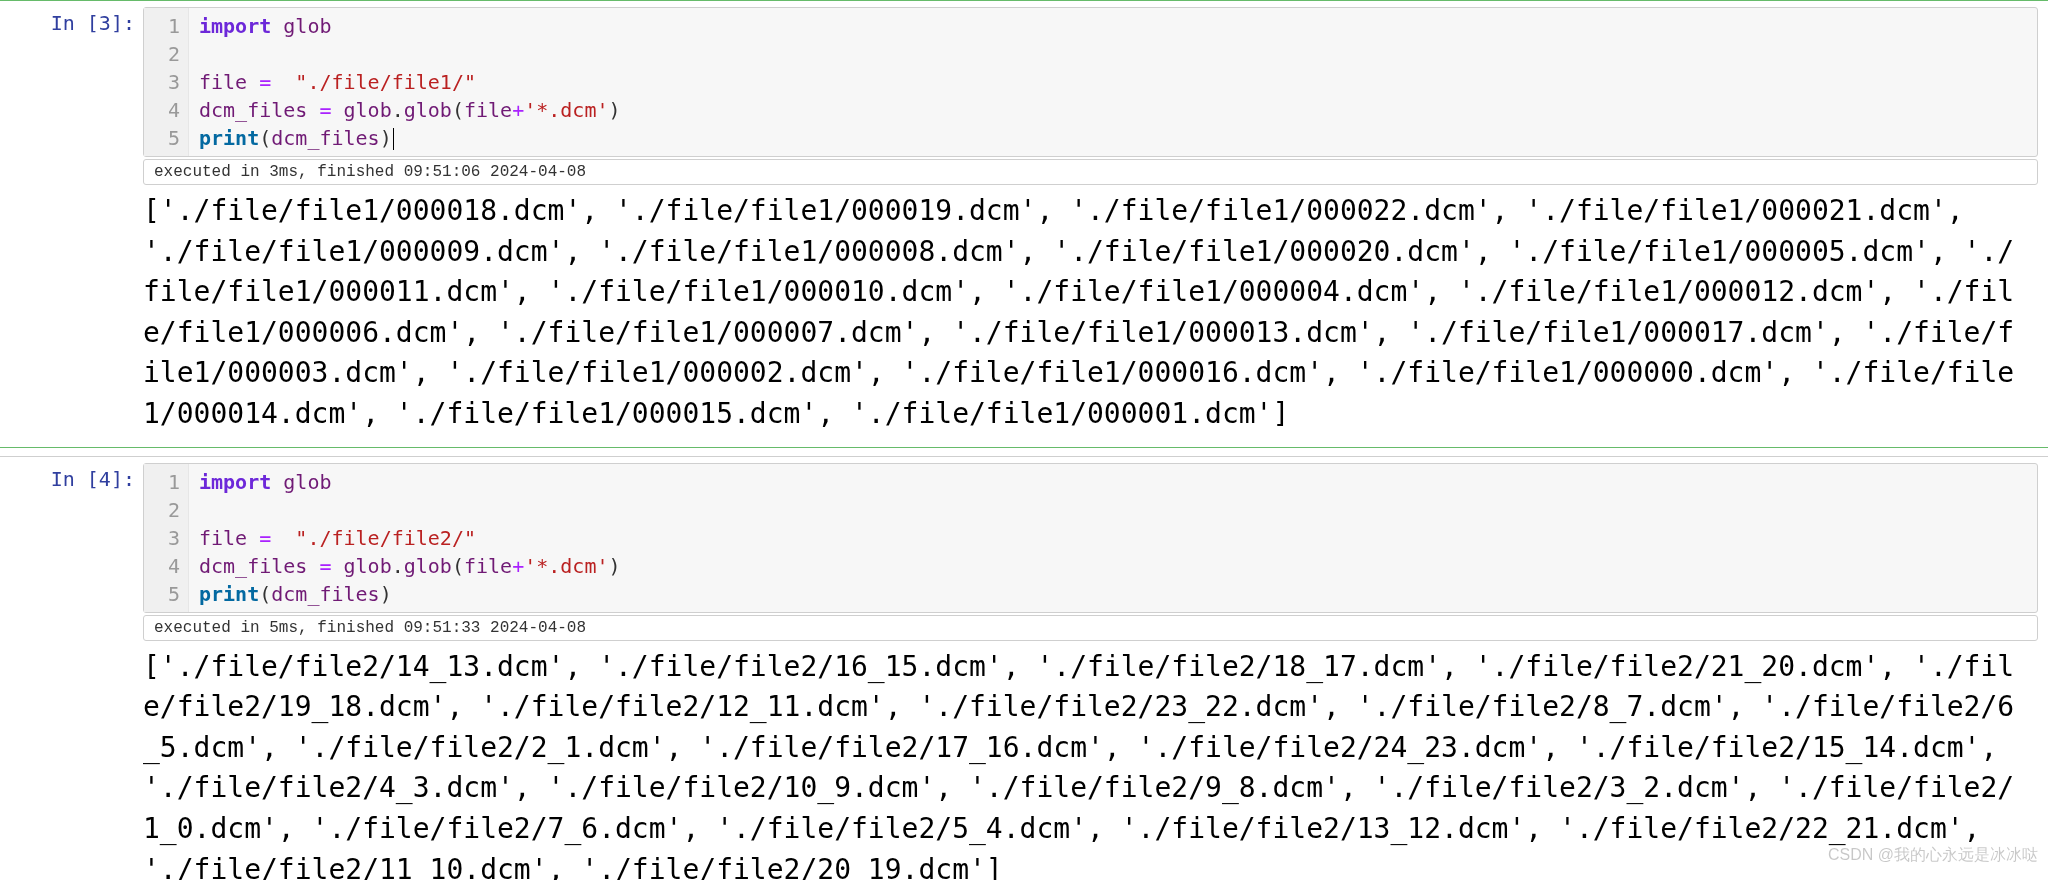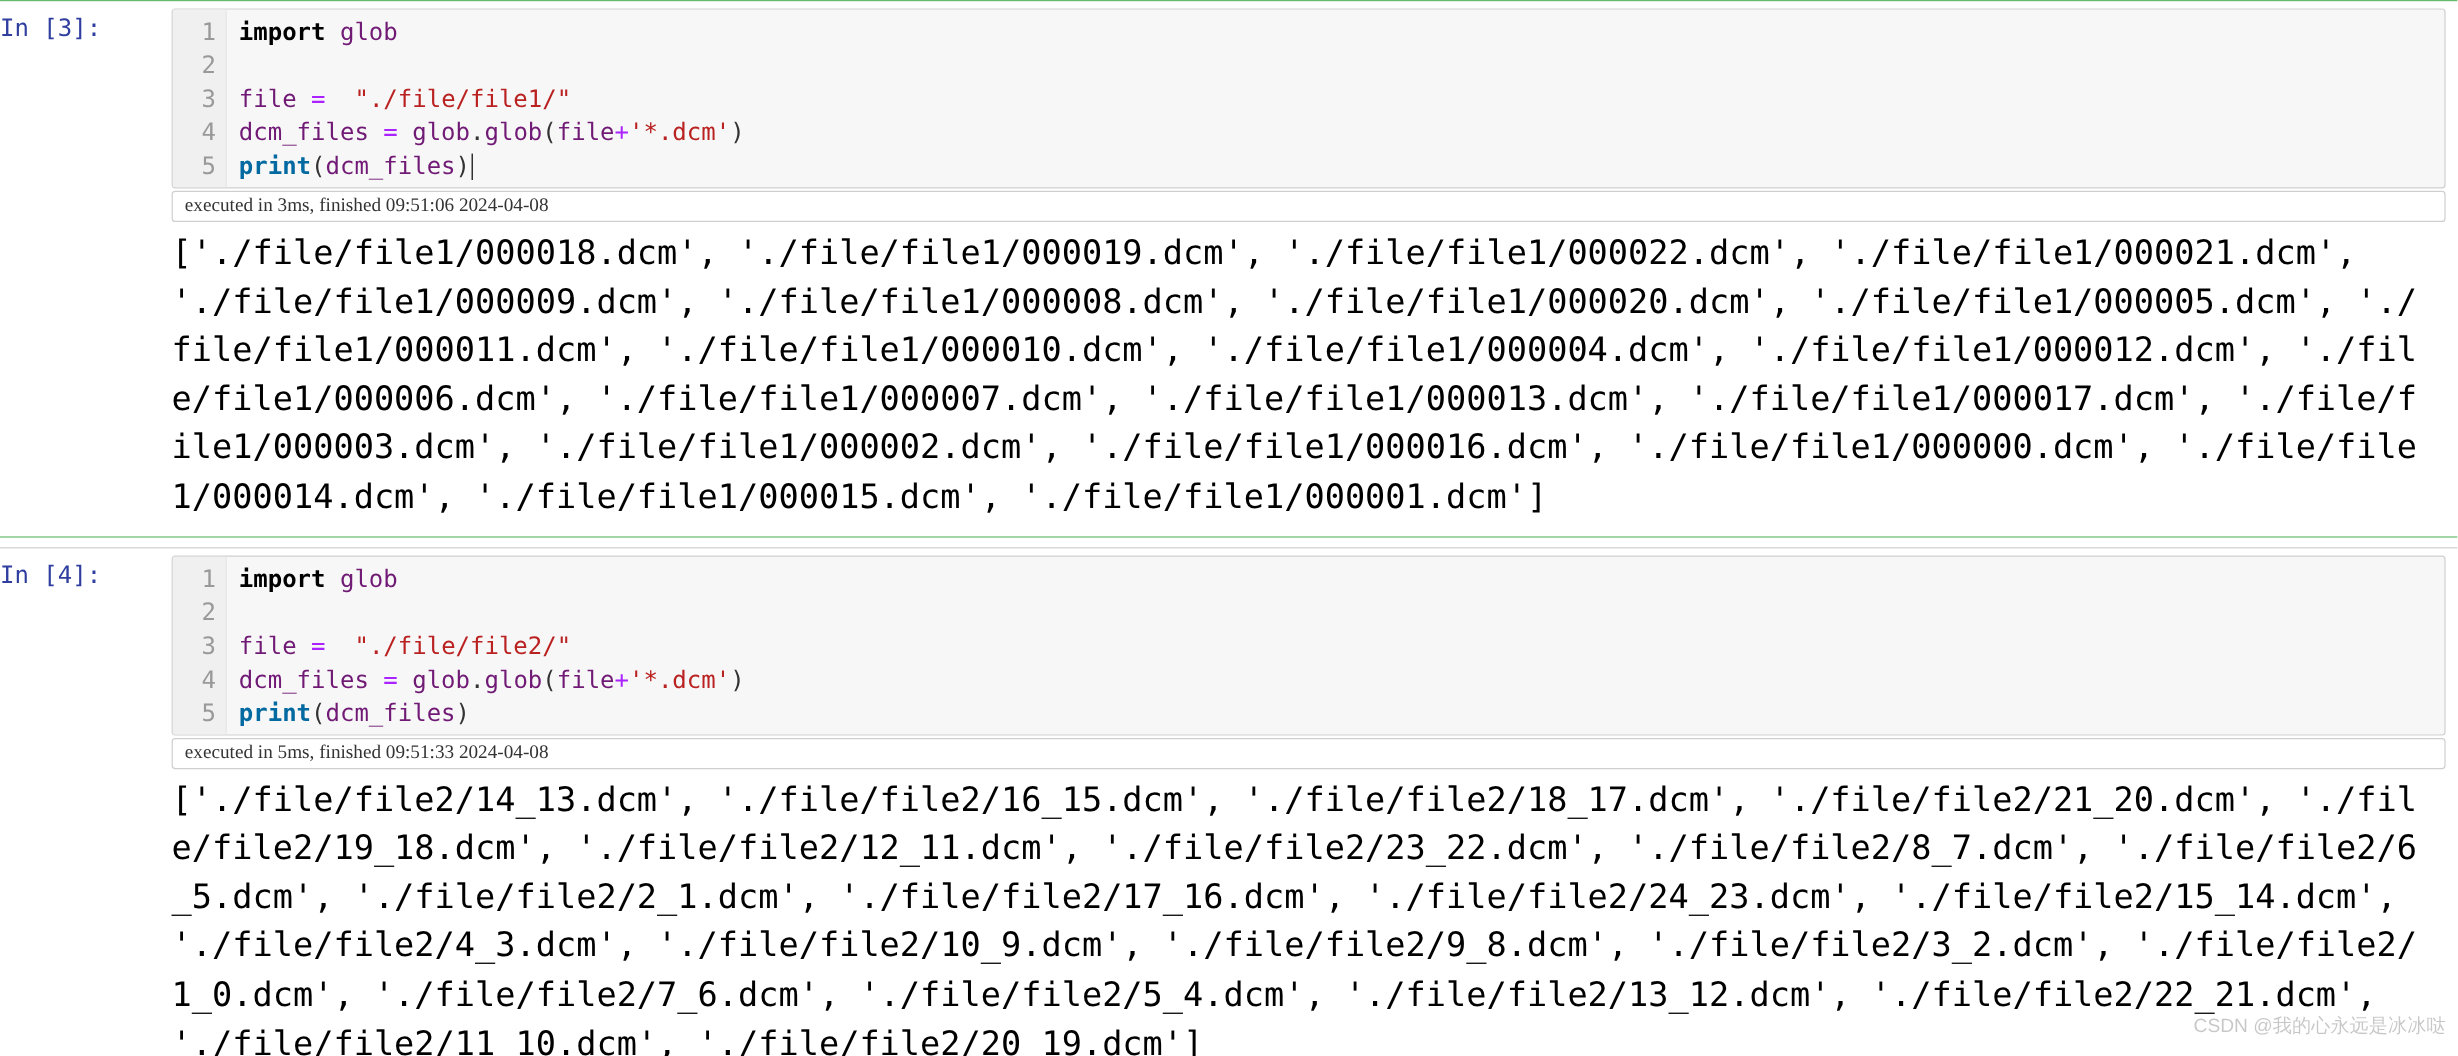--- a/index.html
+++ b/index.html
@@ -22,20 +22,21 @@
     flex-direction: row;
     align-items: stretch;
   }
   .cell.selected {
     border-color: #66bb6a;
   }
   .prompt-col {
     width: 135px;
     min-width: 135px;
     padding: 10px 8px 0 0;
+    text-align: right;
     font-family: "DejaVu Sans Mono", Menlo, Monaco, Consolas, monospace;
     font-size: 20px;
     color: #303F9F;
   }
   .body-col {
     flex: 1 1 auto;
     padding-right: 10px;
   }
   .code-input {
     background: #f7f7f7;
@@ -56,41 +57,41 @@
     min-width: 28px;
   }
   .code-area {
     padding: 4px 10px;
     font-family: inherit;
     font-size: 20px;
     line-height: 1.4;
     white-space: pre;
   }
   .status-line {
-    font-family: Liberation Serif, serif;
+    font-family: Liberation Mono, monospace;
     font-size: 16px;
     color: #333;
     background: #fff;
     border: 1px solid #cfcfcf;
     border-radius: 3px;
     padding: 3px 10px;
     margin: 2px 0 6px 0;
   }
   .output-area {
     padding: 0 10px 12px 0;
     display: flex;
   }
   .output-text {
     font-family: inherit;
     font-size: 28px;
     line-height: 1.45;
     white-space: pre-wrap;
     word-break: break-all;
   }
-  .kw  { color: #000000; font-weight: bold; }
+  .kw  { color: #6d28d9; font-weight: bold; }
   .bi  { color: #0369a1; font-weight: bold; }
   .op  { color: #AA22FF; }
   .str { color: #BA2121; }
   .pun { color: #333; }
   .nm  { color: #701a75; }
   .gap { height: 8px; }
   .watermark {
     position: fixed;
     right: 10px;
     bottom: 14px;

